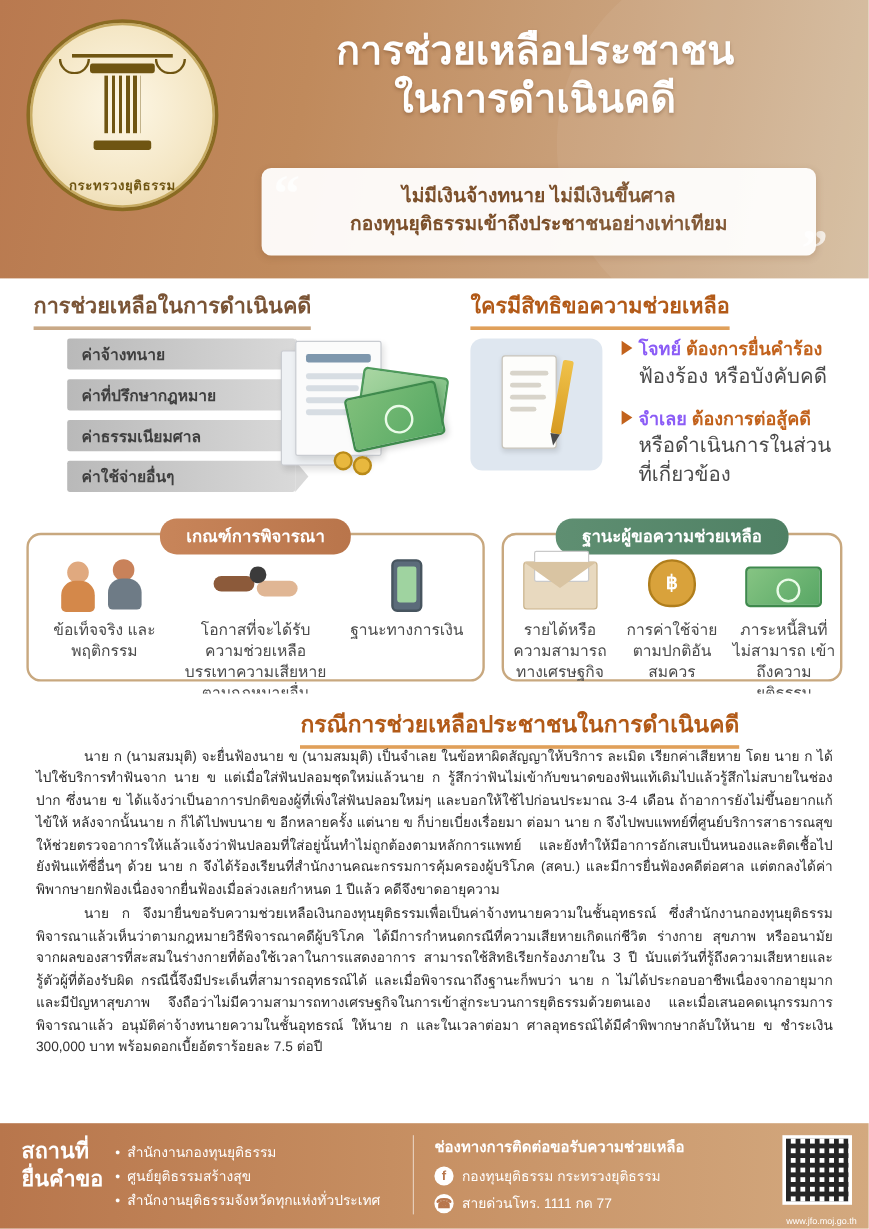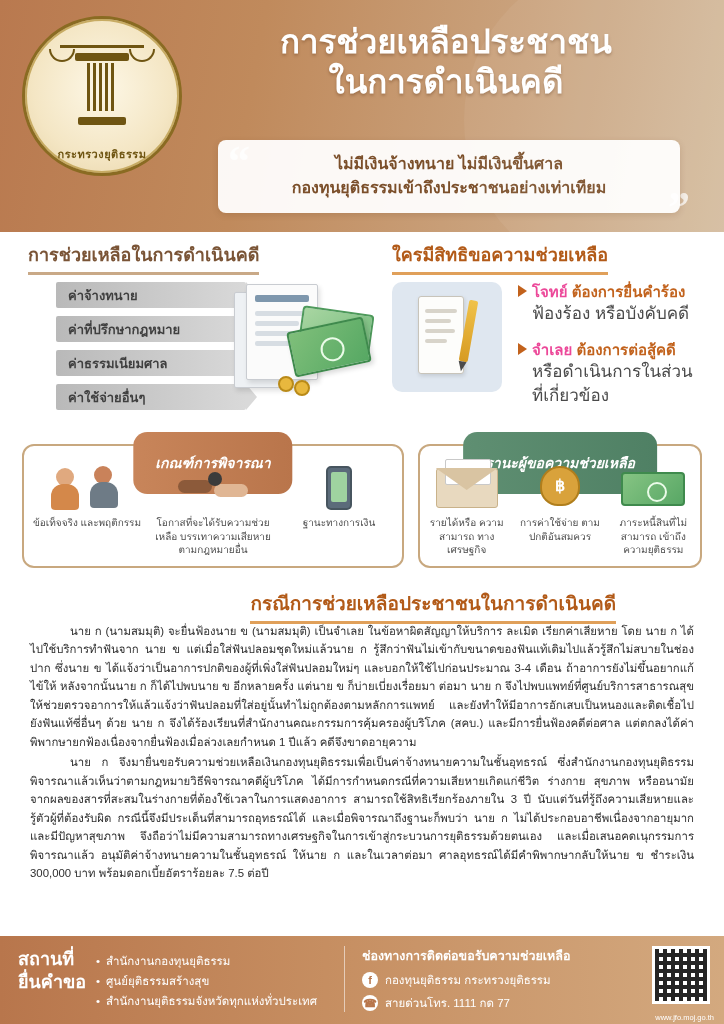--- a/index.html
+++ b/index.html
@@ -197,43 +197,43 @@
   .bullet-row { margin-bottom: 14px; }
   .bullet-row .head {
     font-size: 15px; color:#c2621c; font-weight:bold; line-height:1.35;
   }
   .bullet-row .head .tri {
     display:inline-block; margin-right: 5px;
     border-left: 9px solid #c2621c;
     border-top: 6px solid transparent;
     border-bottom: 6px solid transparent;
   }
-  .bullet-row .head .strong { color:#ec4899; }
+  .bullet-row .head .strong { color:#8b5cf6; }
   .bullet-row .sub { font-size: 17px; color:#4a4a4a; line-height:1.4; padding-left: 14px; }
 
   
   .panels { position:absolute; left: 0; top: 430px; width: 724px; height: 148px; }
   .panel {
     position:absolute; top: 14px;
     border: 2px solid #c8a87f; border-radius: 12px;
     background:#ffffff; height: 124px;
   }
   .panel.left { left: 22px; width: 382px; }
   .panel.right { left: 418px; width: 284px; }
   .panel .cap {
     position:absolute; top: -14px; left: 50%; transform: translateX(-50%);
     background: linear-gradient(90deg,#c8855a,#b9754b);
     color:#fff; font-size: 14px; font-weight:bold;
-    padding: 20px 22px; border-radius: 14px; white-space: nowrap; font-style: italic;
+    padding: 4px 22px; border-radius: 14px; white-space: nowrap;
   }
   .panel.right .cap { background: linear-gradient(90deg,#5f8f72,#4f8064); }
   .items { position:absolute; top: 16px; left: 0; width: 100%; display:flex; }
   .item { flex:1; text-align:center; padding: 0 4px; }
   .item .art { height: 50px; position:relative; margin-bottom: 4px; }
-  .item .lbl { font-size: 10px; color:#4b4b4b; line-height:1.35; }
+  .item .lbl { font-size: 13px; color:#4b4b4b; line-height:1.35; }
 
   
   .people { position:absolute; left:50%; top:2px; transform:translateX(-50%); width:74px; height:48px;}
   .people .h { position:absolute; width:18px; height:18px; border-radius:50%; }
   .people .b { position:absolute; width:28px; height:26px; border-radius:12px 12px 4px 4px; }
   .phone {
     position:absolute; left:50%; top:4px; transform:translateX(-50%);
     width:26px; height:44px; background:#5b6b7a; border-radius:5px; border:2px solid #47555f;
   }
   .phone .scr { position:absolute; left:3px; top:4px; right:3px; bottom:6px; background:#9fd3a0; border-radius:2px;}

